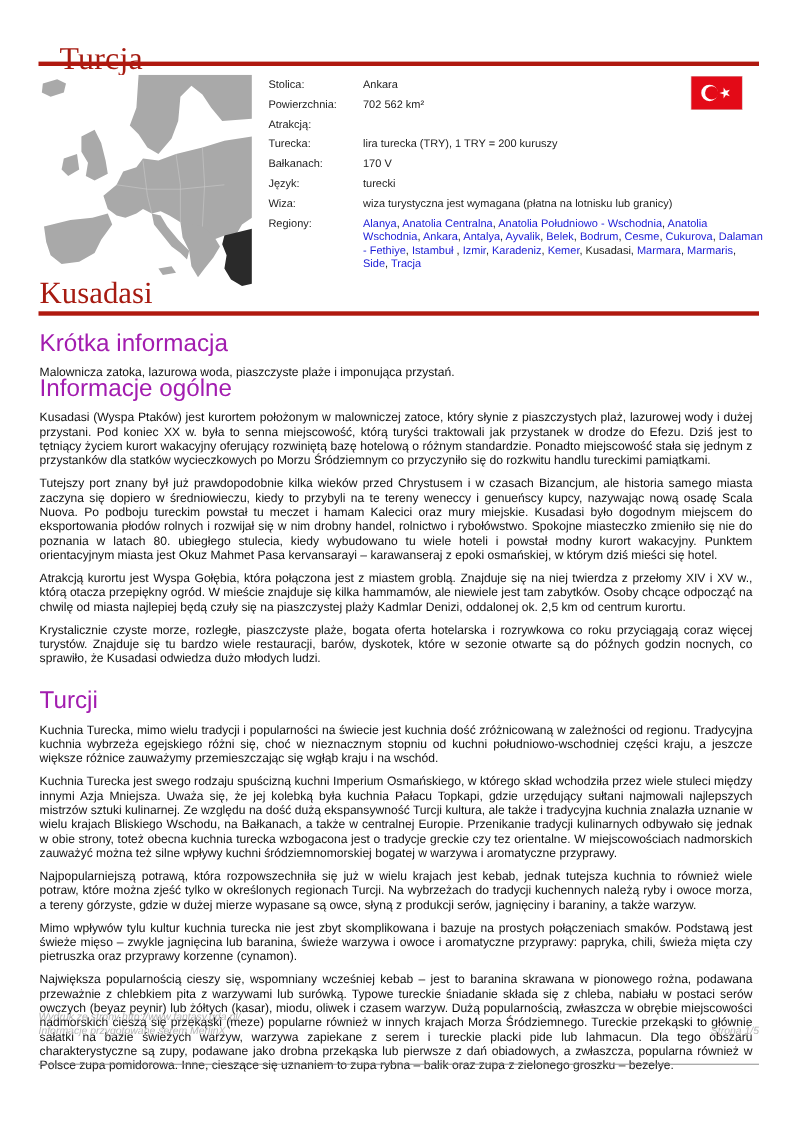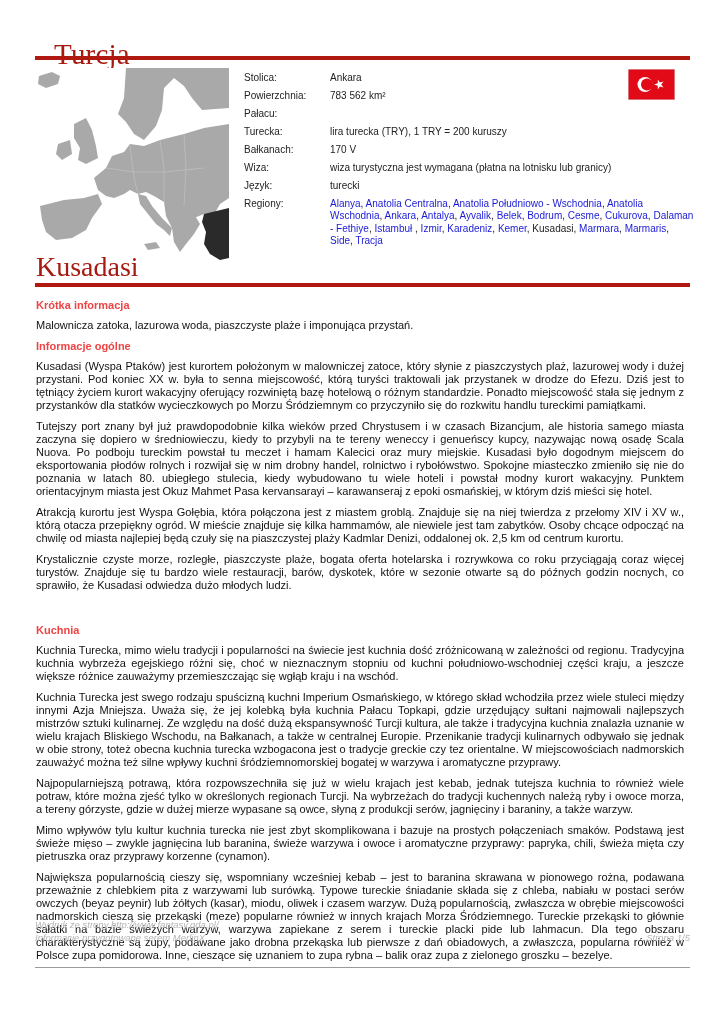--- a/index.html
+++ b/index.html
@@ -36,21 +36,21 @@
   }
 
   .city-title {
     position: absolute; left: 36px; top: 251px;
     font-family: "Liberation Serif", "DejaVu Serif", serif;
     font-size: 28px; color: #a61b11; margin: 0; font-weight: normal;
   }
 
   .content { position: absolute; left: 36px; width: 652px; }
   .section-h {
-    font-size: 11px; color: #ef4444; font-weight: bold; margin: 0 0 8px 0;
+    font-size: 22px; color: #a21caf; font-weight: normal; margin: 0 0 8px 0;
   }
   .para {
     font-size: 11px; line-height: 13px; text-align: justify; margin: 0 4px 8px 0; color: #111;
   }
 
   .footer-rule {
     position: absolute; left: 35px; top: 967px; width: 655px; height: 1px; background: #9a9a9a;
   }
   .footer {
     position: absolute; left: 35px; top: 918px; width: 655px;
@@ -94,40 +94,40 @@
   </g>
 </svg>
 
 <div class="info-table">
   <div class="info-row">
     <span class="info-label">Stolica:</span>
     <span class="info-value">Ankara</span>
   </div>
   <div class="info-row">
     <span class="info-label">Powierzchnia:</span>
-    <span class="info-value">783 562 km²</span>
+    <span class="info-value">702 562 km²</span>
   </div>
   <div class="info-row">
-    <span class="info-label">Pałacu:</span>
+    <span class="info-label">Atrakcją:</span>
   </div>
   <div class="info-row">
     <span class="info-label">Turecka:</span>
     <span class="info-value">lira turecka (TRY), 1 TRY = 200 kuruszy</span>
   </div>
   <div class="info-row">
     <span class="info-label">Bałkanach:</span>
     <span class="info-value">170 V</span>
   </div>
   <div class="info-row">
+    <span class="info-label">Język:</span>
+    <span class="info-value">turecki</span>
+  </div>
+  <div class="info-row">
     <span class="info-label">Wiza:</span>
     <span class="info-value">wiza turystyczna jest wymagana (płatna na lotnisku lub granicy)</span>
-  </div>
-  <div class="info-row">
-    <span class="info-label">Język:</span>
-    <span class="info-value">turecki</span>
   </div>
   <div class="info-row">
     <span class="info-label">Regiony:</span>
     <span class="info-value regions" id="regions-list"><span class="link">Alanya</span><span class="current">, </span><span class="link">Anatolia Centralna</span><span class="current">, </span><span class="link">Anatolia Południowo - Wschodnia</span><span class="current">, </span><span class="link">Anatolia Wschodnia</span><span class="current">, </span><span class="link">Ankara</span><span class="current">, </span><span class="link">Antalya</span><span class="current">, </span><span class="link">Ayvalik</span><span class="current">, </span><span class="link">Belek</span><span class="current">, </span><span class="link">Bodrum</span><span class="current">, </span><span class="link">Cesme</span><span class="current">, </span><span class="link">Cukurova</span><span class="current">, </span><span class="link">Dalaman - Fethiye</span><span class="current">, </span><span class="link">Istambuł </span><span class="current">, </span><span class="link">Izmir</span><span class="current">, </span><span class="link">Karadeniz</span><span class="current">, </span><span class="link">Kemer</span><span class="current">, </span><span class="current">Kusadasi</span><span class="current">, </span><span class="link">Marmara</span><span class="current">, </span><span class="link">Marmaris</span><span class="current">, </span><span class="link">Side</span><span class="current">, </span><span class="link">Tracja</span></span>
   </div>
 </div>
 
 <svg class="flag" viewBox="0 0 47 31" xmlns="http://www.w3.org/2000/svg">
   <rect x="0" y="0" width="47" height="31" fill="#e30a17" stroke="#d8d8d8" stroke-width="1"></rect>
   <circle cx="17" cy="15.5" r="7.5" fill="#ffffff"></circle>
@@ -145,21 +145,21 @@
 
 <div class="content" style="top:340px;">
   <h3 class="section-h">Informacje ogólne</h3>
   <p class="para">Kusadasi (Wyspa Ptaków) jest kurortem położonym w malowniczej zatoce, który słynie z piaszczystych plaż, lazurowej wody i dużej przystani. Pod koniec XX w. była to senna miejscowość, którą turyści traktowali jak przystanek w drodze do Efezu. Dziś jest to tętniący życiem kurort wakacyjny oferujący rozwiniętą bazę hotelową o różnym standardzie. Ponadto miejscowość stała się jednym z przystanków dla statków wycieczkowych po Morzu Śródziemnym co przyczyniło się do rozkwitu handlu tureckimi pamiątkami.</p>
   <p class="para">Tutejszy port znany był już prawdopodobnie kilka wieków przed Chrystusem i w czasach Bizancjum, ale historia samego miasta zaczyna się dopiero w średniowieczu, kiedy to przybyli na te tereny weneccy i genueńscy kupcy, nazywając nową osadę Scala Nuova. Po podboju tureckim powstał tu meczet i hamam Kalecici oraz mury miejskie. Kusadasi było dogodnym miejscem do eksportowania płodów rolnych i rozwijał się w nim drobny handel, rolnictwo i rybołówstwo. Spokojne miasteczko zmieniło się nie do poznania w latach 80. ubiegłego stulecia, kiedy wybudowano tu wiele hoteli i powstał modny kurort wakacyjny. Punktem orientacyjnym miasta jest Okuz Mahmet Pasa kervansarayi – karawanseraj z epoki osmańskiej, w którym dziś mieści się hotel.</p>
   <p class="para">Atrakcją kurortu jest Wyspa Gołębia, która połączona jest z miastem groblą. Znajduje się na niej twierdza z przełomy XIV i XV w., którą otacza przepiękny ogród. W mieście znajduje się kilka hammamów, ale niewiele jest tam zabytków. Osoby chcące odpocząć na chwilę od miasta najlepiej będą czuły się na piaszczystej plaży Kadmlar Denizi, oddalonej ok. 2,5 km od centrum kurortu.</p>
   <p class="para">Krystalicznie czyste morze, rozległe, piaszczyste plaże, bogata oferta hotelarska i rozrywkowa co roku przyciągają coraz więcej turystów. Znajduje się tu bardzo wiele restauracji, barów, dyskotek, które w sezonie otwarte są do późnych godzin nocnych, co sprawiło, że Kusadasi odwiedza dużo młodych ludzi.</p>
 </div>
 
 <div class="content" style="top:624px;">
-  <h3 class="section-h">Kuchnia</h3>
+  <h3 class="section-h">Turcji</h3>
   <p class="para">Kuchnia Turecka, mimo wielu tradycji i popularności na świecie jest kuchnia dość zróżnicowaną w zależności od regionu. Tradycyjna kuchnia wybrzeża egejskiego różni się, choć w nieznacznym stopniu od kuchni południowo-wschodniej części kraju, a jeszcze większe różnice zauważymy przemieszczając się wgłąb kraju i na wschód.</p>
   <p class="para">Kuchnia Turecka jest swego rodzaju spuścizną kuchni Imperium Osmańskiego, w którego skład wchodziła przez wiele stuleci między innymi Azja Mniejsza. Uważa się, że jej kolebką była kuchnia Pałacu Topkapi, gdzie urzędujący sułtani najmowali najlepszych mistrzów sztuki kulinarnej. Ze względu na dość dużą ekspansywność Turcji kultura, ale także i tradycyjna kuchnia znalazła uznanie w wielu krajach Bliskiego Wschodu, na Bałkanach, a także w centralnej Europie. Przenikanie tradycji kulinarnych odbywało się jednak w obie strony, toteż obecna kuchnia turecka wzbogacona jest o tradycje greckie czy tez orientalne. W miejscowościach nadmorskich zauważyć można też silne wpływy kuchni śródziemnomorskiej bogatej w warzywa i aromatyczne przyprawy.</p>
   <p class="para">Najpopularniejszą potrawą, która rozpowszechniła się już w wielu krajach jest kebab, jednak tutejsza kuchnia to również wiele potraw, które można zjeść tylko w określonych regionach Turcji. Na wybrzeżach do tradycji kuchennych należą ryby i owoce morza, a tereny górzyste, gdzie w dużej mierze wypasane są owce, słyną z produkcji serów, jagnięciny i baraniny, a także warzyw.</p>
   <p class="para">Mimo wpływów tylu kultur kuchnia turecka nie jest zbyt skomplikowana i bazuje na prostych połączeniach smaków. Podstawą jest świeże mięso – zwykle jagnięcina lub baranina, świeże warzywa i owoce i aromatyczne przyprawy: papryka, chili, świeża mięta czy pietruszka oraz przyprawy korzenne (cynamon).</p>
   <p class="para">Największa popularnością cieszy się, wspomniany wcześniej kebab – jest to baranina skrawana w pionowego rożna, podawana przeważnie z chlebkiem pita z warzywami lub surówką. Typowe tureckie śniadanie składa się z chleba, nabiału w postaci serów owczych (beyaz peynir) lub żółtych (kasar), miodu, oliwek i czasem warzyw. Dużą popularnością, zwłaszcza w obrębie miejscowości nadmorskich cieszą się przekąski (meze) popularne również w innych krajach Morza Śródziemnego. Tureckie przekąski to głównie sałatki na bazie świeżych warzyw, warzywa zapiekane z serem i tureckie placki pide lub lahmacun. Dla tego obszaru charakterystyczne są zupy, podawane jako drobna przekąska lub pierwsze z dań obiadowych, a zwłaszcza, popularna również w Polsce zupa pomidorowa. Inne, cieszące się uznaniem to zupa rybna – balik oraz zupa z zielonego groszku – bezelye.</p>
 </div>
 
 <div class="footer-rule"></div>
 <div class="footer">
   <div>Wydruk ze strony http://www.fantasy.gda.pl/</div>

